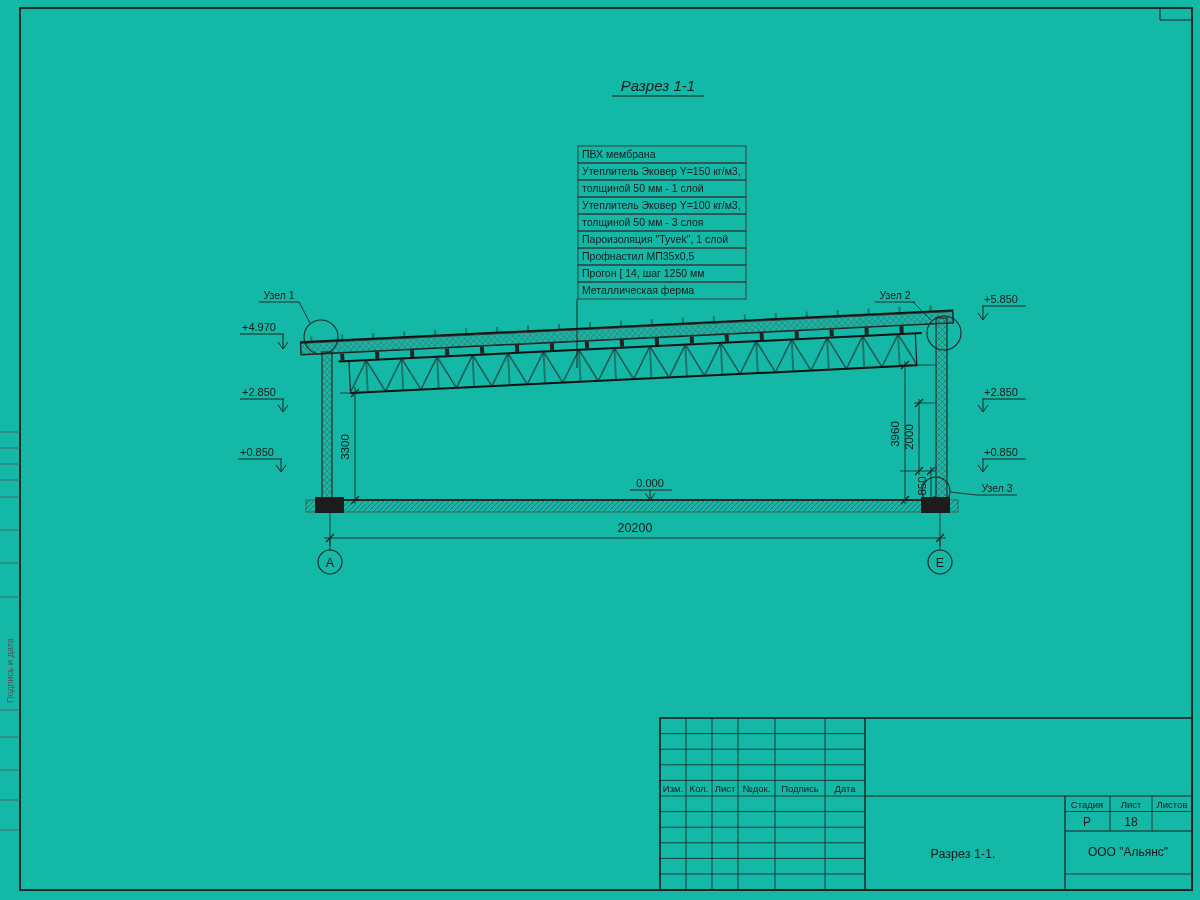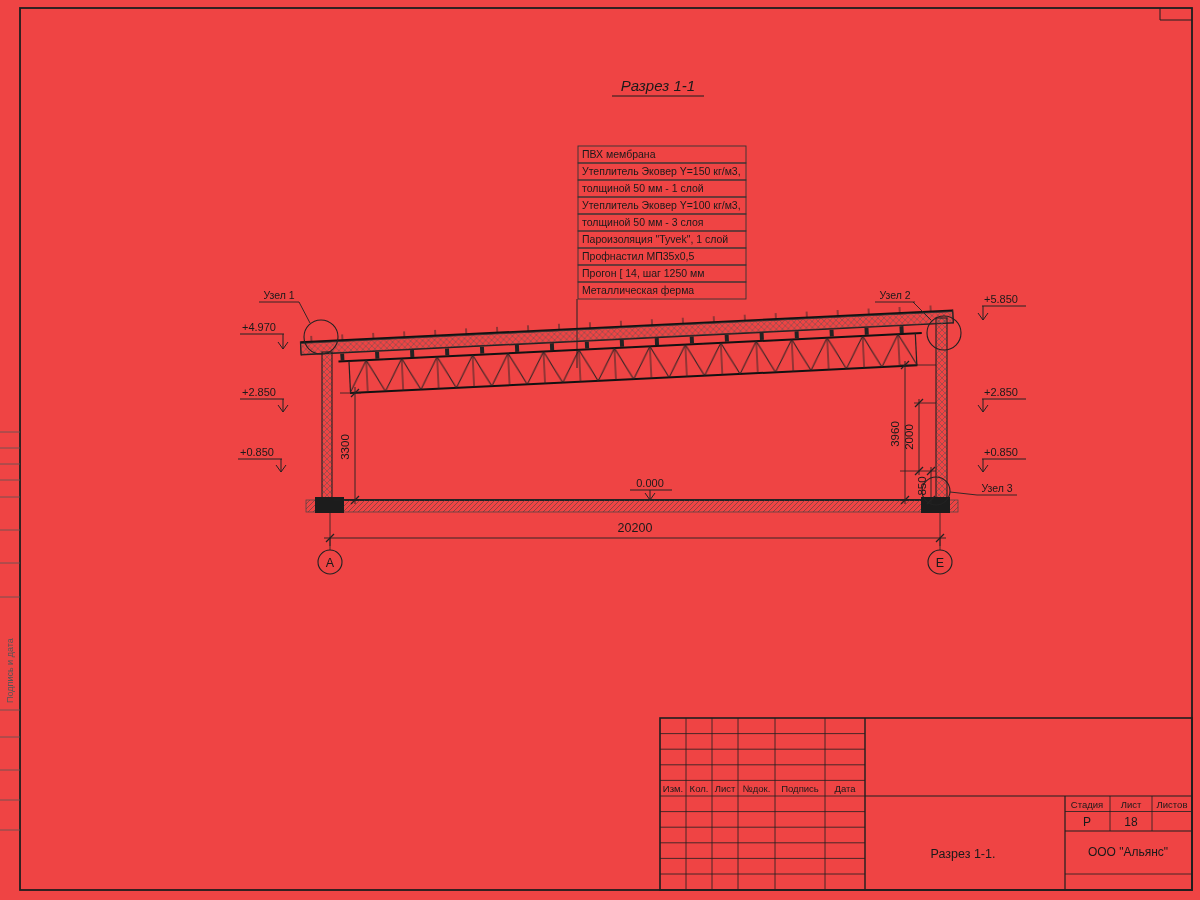--- a/index.html
+++ b/index.html
@@ -1,16 +1,16 @@
 <!DOCTYPE html>
 <html><head>
 <meta charset="utf-8">
 <style>
   html,body{margin:0;padding:0;background:#e8e8e8;}
-  .page{position:relative;width:1200px;height:900px;background:#ef4444;overflow:hidden;
+  .page{position:relative;width:1200px;height:900px;background:#14b8a6;overflow:hidden;
         font-family:"Liberation Sans", sans-serif;}
   svg{position:absolute;inset:0;}
   svg text{font-family:"Liberation Sans", sans-serif;fill:#1a1a1a;}
   .txt-spec{font-size:10.5px;}
   .txt-dim{font-size:11.5px;}
   .txt-span{font-size:12.5px;}
   .txt-lvl{font-size:11px;}
   .txt-node{font-size:10.5px;}
   .txt-axis{font-size:12.5px;}
   .title-txt{font-size:15px;font-style:italic;}

